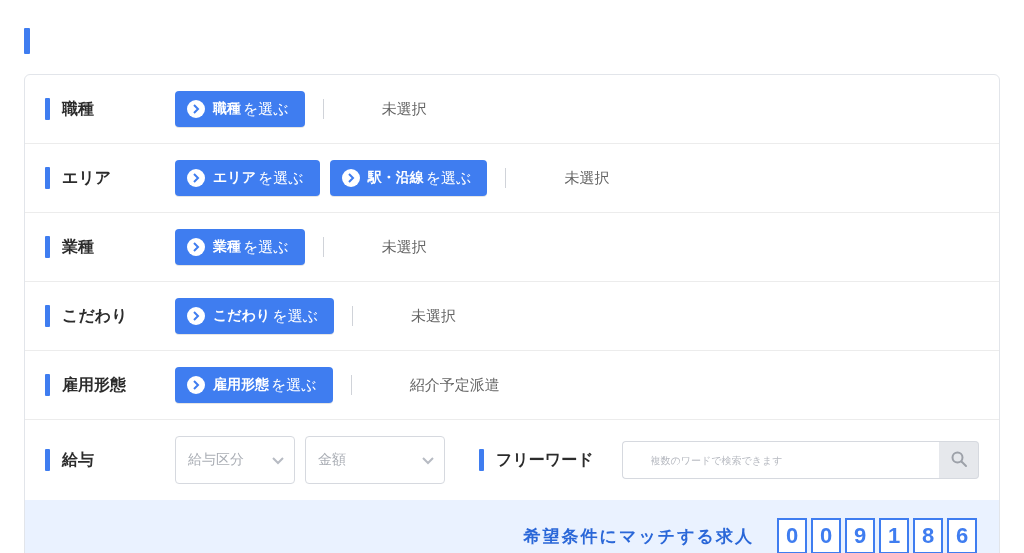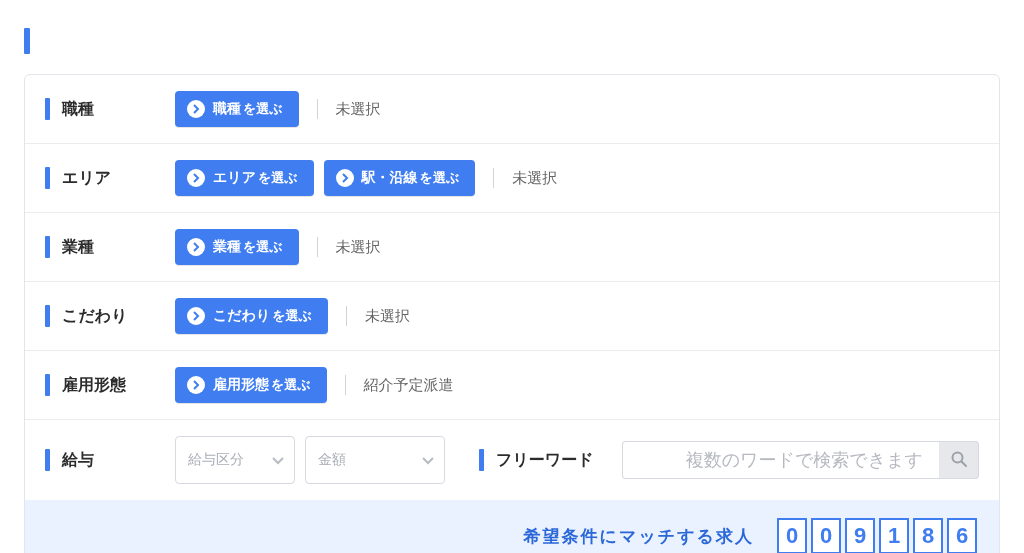--- a/index.html
+++ b/index.html
@@ -67,41 +67,42 @@
     padding: 0 16px 0 12px;
     font-size: 14px;
     font-weight: 600;
     display: inline-flex;
     align-items: center;
     cursor: pointer;
     margin-right: 10px;
     position: relative;
     box-shadow: 0 1px 0 rgba(0,0,0,0.1);
   }
-  .select-btn .small { font-size: 13px; font-weight: 700; margin-left: 2px; }
+  .select-btn .small { font-size: 15px; font-weight: 400; margin-left: 2px; }
   .btn-icon {
     width: 18px;
     height: 18px;
     border-radius: 50%;
     background: #fff;
     display: inline-flex;
     align-items: center;
     justify-content: center;
     margin-right: 8px;
   }
   .btn-icon svg { display:block; }
   .vdiv {
     width: 1px;
     height: 20px;
     background: #d0d3d9;
     margin: 0 18px 0 8px;
   }
   .value-text {
     font-size: 15px;
     color: #666;
+    margin-left: 40px;
   }
   .salary-row {
     display: flex;
     align-items: center;
     padding: 16px 20px;
   }
   .dropdown {
     height: 48px;
     border: 1px solid #d6d9df;
     border-radius: 4px;
@@ -132,24 +133,23 @@
     flex: 1;
     display: flex;
     align-items: stretch;
     height: 38px;
   }
   .freeword-input {
     flex: 1;
     border: 1px solid #d6d9df;
     border-right: none;
     border-radius: 4px 0 0 4px;
-    padding: 0 16px;
-    font-size: 18px;
+    padding: 0 28px;
+    font-size: 10px;
     color: #333;
-    text-align: right;
   }
   .freeword-input::placeholder { color: #b6b9c0; }
   .search-btn {
     width: 40px;
     background: #e6e8ec;
     border: 1px solid #d6d9df;
     border-left: none;
     border-radius: 0 4px 4px 0;
     display: flex;
     align-items: center;

